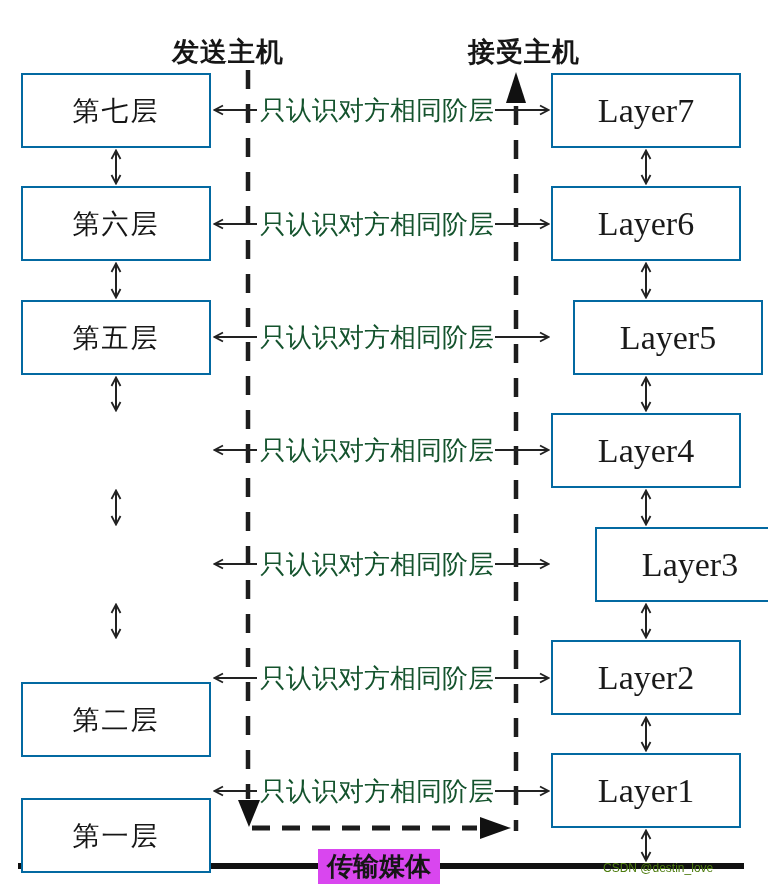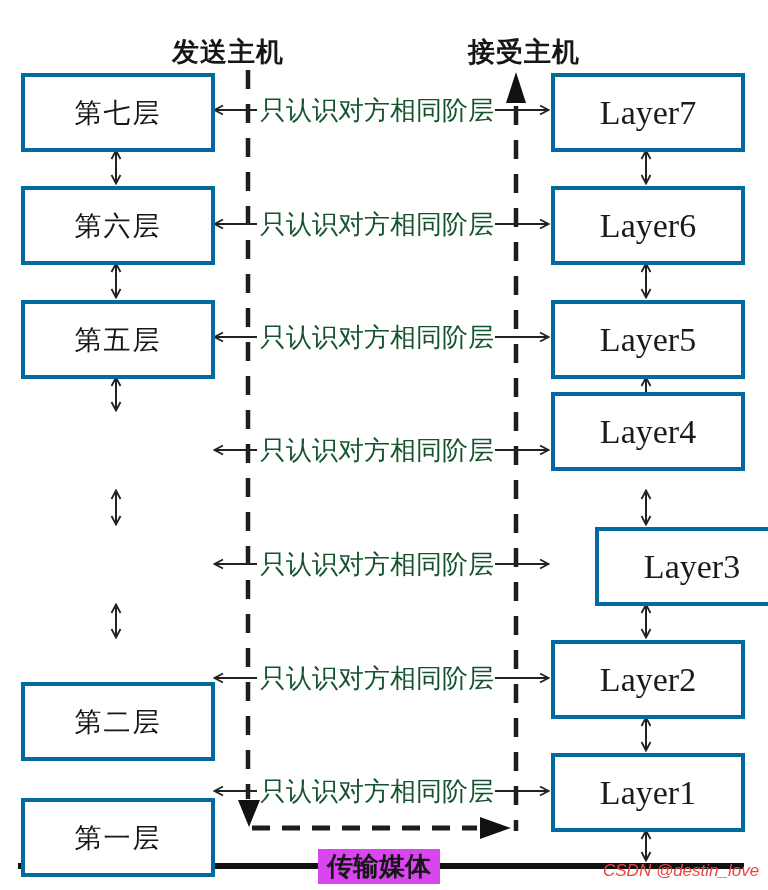--- a/index.html
+++ b/index.html
@@ -23,21 +23,21 @@
     text-align: center;
     font-size: 27px;
     font-weight: bold;
     letter-spacing: 1px;
     color: #161616;
   }
   .box {
     position: absolute;
     width: 186px;
     height: 71px;
-    border: 4px solid #0369a1;
+    border: 2px solid #0369a1;
     background: #ffffff;
     display: flex;
     align-items: center;
     justify-content: center;
   }
   .box.sender { left: 21px; font-size: 27px; letter-spacing: 2px; color: #161616; }
   .box.receiver { left: 551px; font-family: "Liberation Serif", serif; font-size: 34px; color: #1a1a1a; }
   .relation {
     position: absolute;
     left: 252px;
@@ -57,24 +57,23 @@
     text-align: center;
     font-size: 26px;
     font-weight: bold;
     color: #161616;
     background: #d946ef;
   }
   .watermark {
     position: absolute;
     left: 603px;
     top: 861px;
-    font-size: 17px;
-    color: #ef4444;
+    font-size: 12px;
+    color: #4d7c0f;
     white-space: nowrap;
-    font-style: italic;
   }
 </style>
 </head>
 <body>
 
 <div class="stage">
 
   <svg class="overlay" viewBox="0 0 768 890">
     <defs>
       <marker id="ah" viewBox="0 0 12 12" refX="10" refY="6" markerWidth="12" markerHeight="12" orient="auto-start-reverse" markerUnits="userSpaceOnUse">
@@ -140,24 +139,24 @@
   <div class="box sender" style="top:73px;">第七层</div>
   <div class="relation" style="top:93px;">只认识对方相同阶层</div>
   <div class="box receiver" style="top:73px;">Layer7</div>
 
   <div class="box sender" style="top:186px;">第六层</div>
   <div class="relation" style="top:207px;">只认识对方相同阶层</div>
   <div class="box receiver" style="top:186px;">Layer6</div>
 
   <div class="box sender" style="top:300px;">第五层</div>
   <div class="relation" style="top:320px;">只认识对方相同阶层</div>
-  <div class="box receiver" style="top:300px;">Layer5</div>
+  <div class="box receiver" style="top:300px;margin-left:22px;">Layer5</div>
 
   <div class="relation" style="top:433px;">只认识对方相同阶层</div>
-  <div class="box receiver" style="top:392px;text-align:right;">Layer4</div>
+  <div class="box receiver" style="top:413px;text-align:right;">Layer4</div>
 
   <div class="relation" style="top:547px;">只认识对方相同阶层</div>
   <div class="box receiver" style="top:527px;margin-left:44px;">Layer3</div>
 
   <div class="box sender" style="top:640px;margin-top:42px;">第二层</div>
   <div class="relation" style="top:661px;">只认识对方相同阶层</div>
   <div class="box receiver" style="top:640px;">Layer2</div>
 
   <div class="box sender" style="top:753px;margin-top:45px;">第一层</div>
   <div class="relation" style="top:774px;">只认识对方相同阶层</div>

